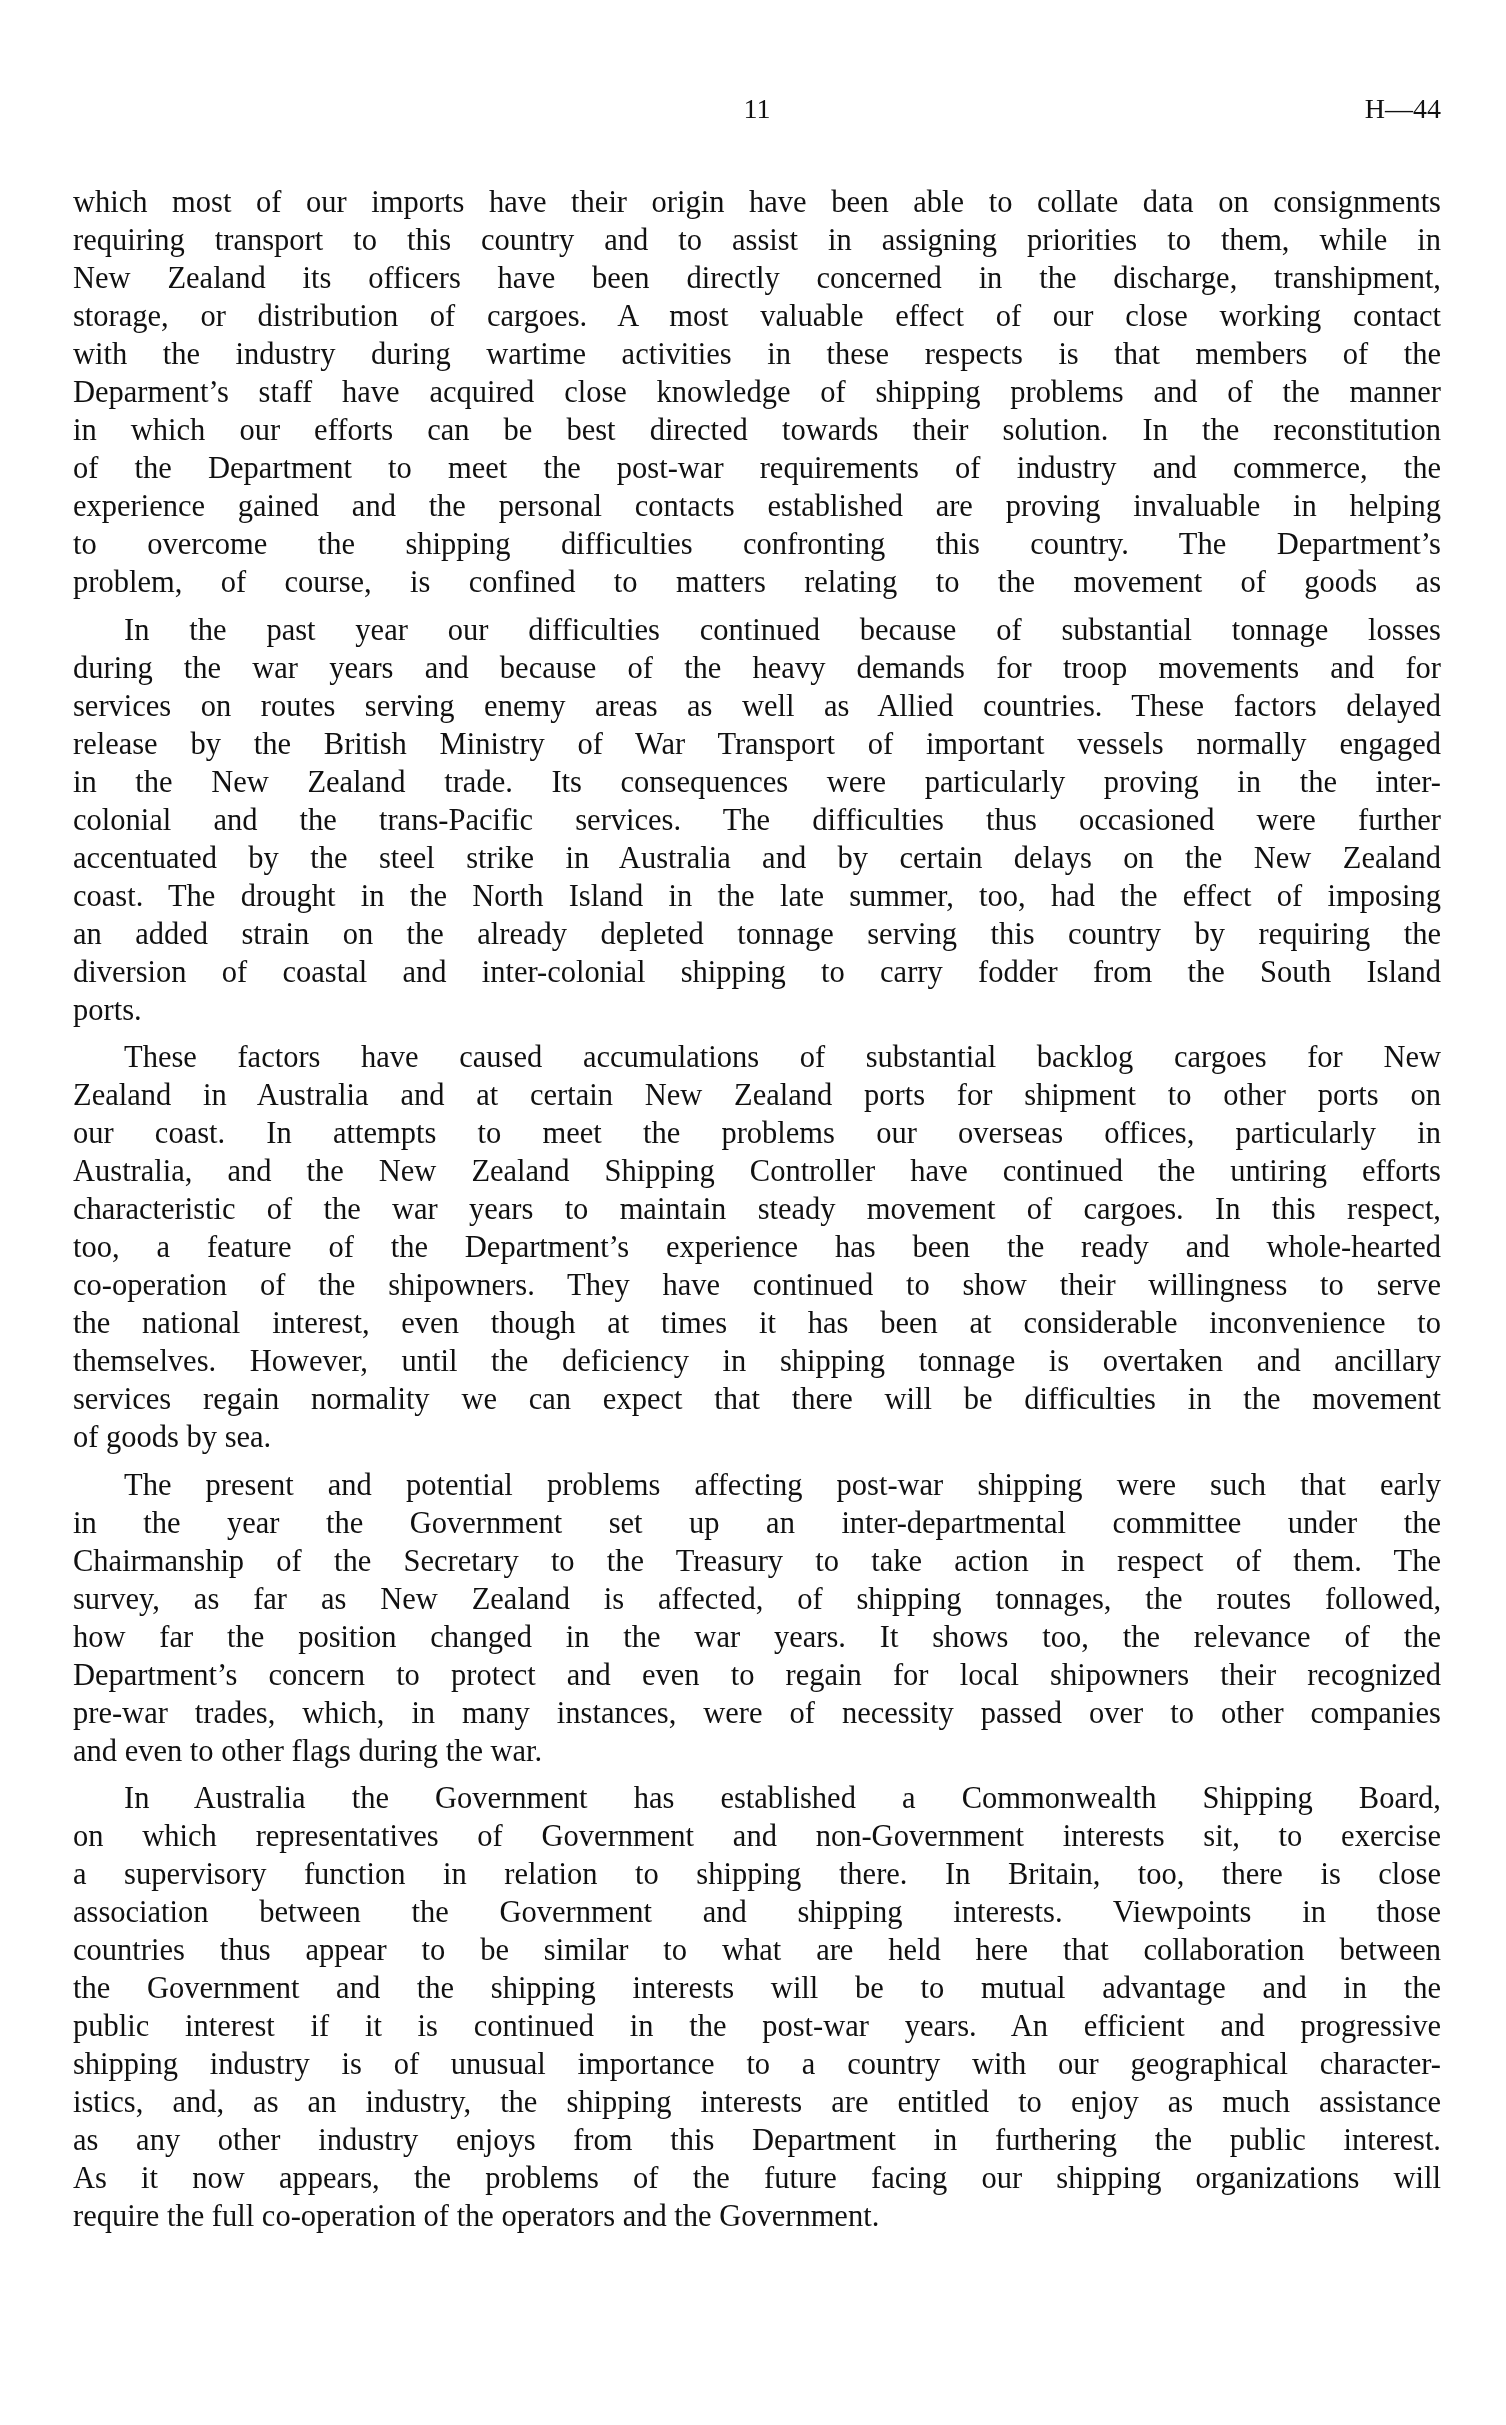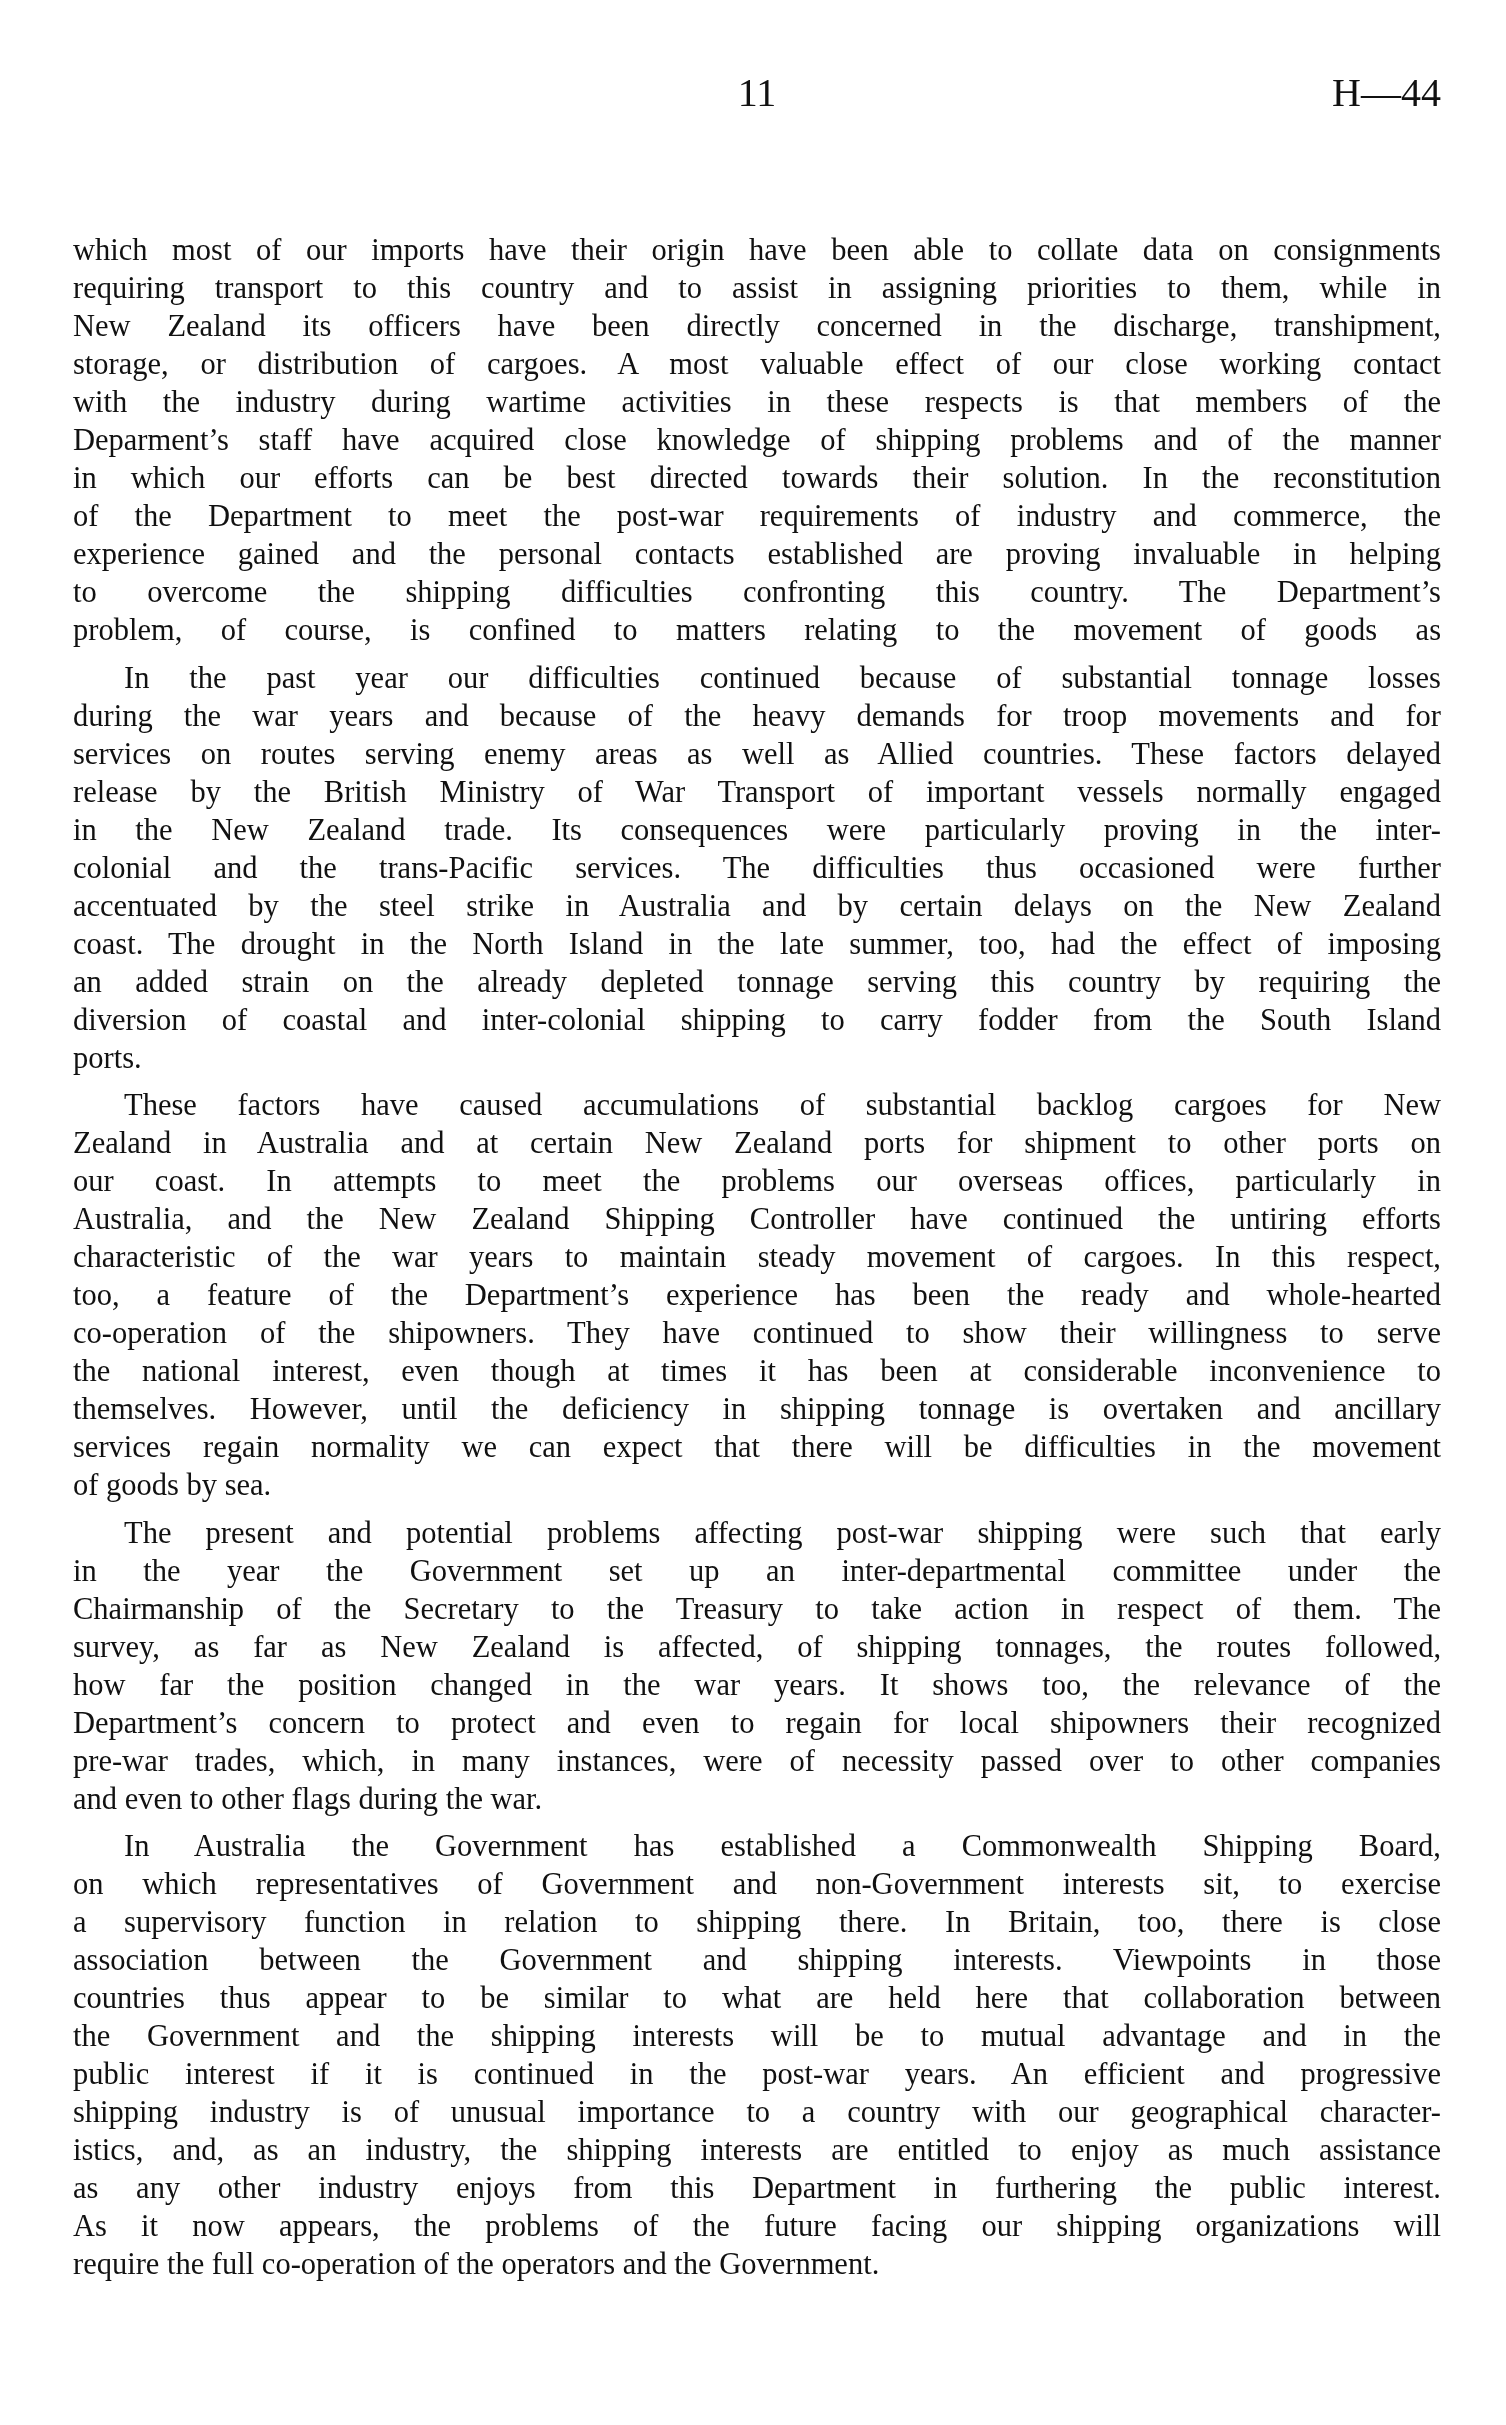--- a/index.html
+++ b/index.html
@@ -6,25 +6,25 @@
   body {
     width: 1506px;
     height: 2426px;
     position: relative;
     overflow: hidden;
     font-family: "Liberation Serif", "DejaVu Serif", serif;
     color: #111111;
   }
   .page-header {
     position: absolute;
-    top: 72px;
+    top: 88px;
     left: 73px;
     width: 1368px;
     height: 41px;
-    font-size: 40px;
+    font-size: 28px;
     line-height: 41px;
   }
   .page-number {
     position: absolute;
     left: 0;
     right: 0;
     text-align: center;
     padding-left: 0;
   }
   .page-code {
@@ -32,21 +32,20 @@
     right: 0;
     top: 0;
   }
   .body-text {
     position: absolute;
     top: 183px;
     left: 73px;
     width: 1368px;
     font-size: 30.5px;
     line-height: 38px;
-    margin-top: 48px;
   }
   .paragraph {
     margin: 0 0 9.6px 0;
   }
   .line {
     display: block;
     white-space: nowrap;
     text-align: justify;
     text-align-last: justify;
     height: 38px;

